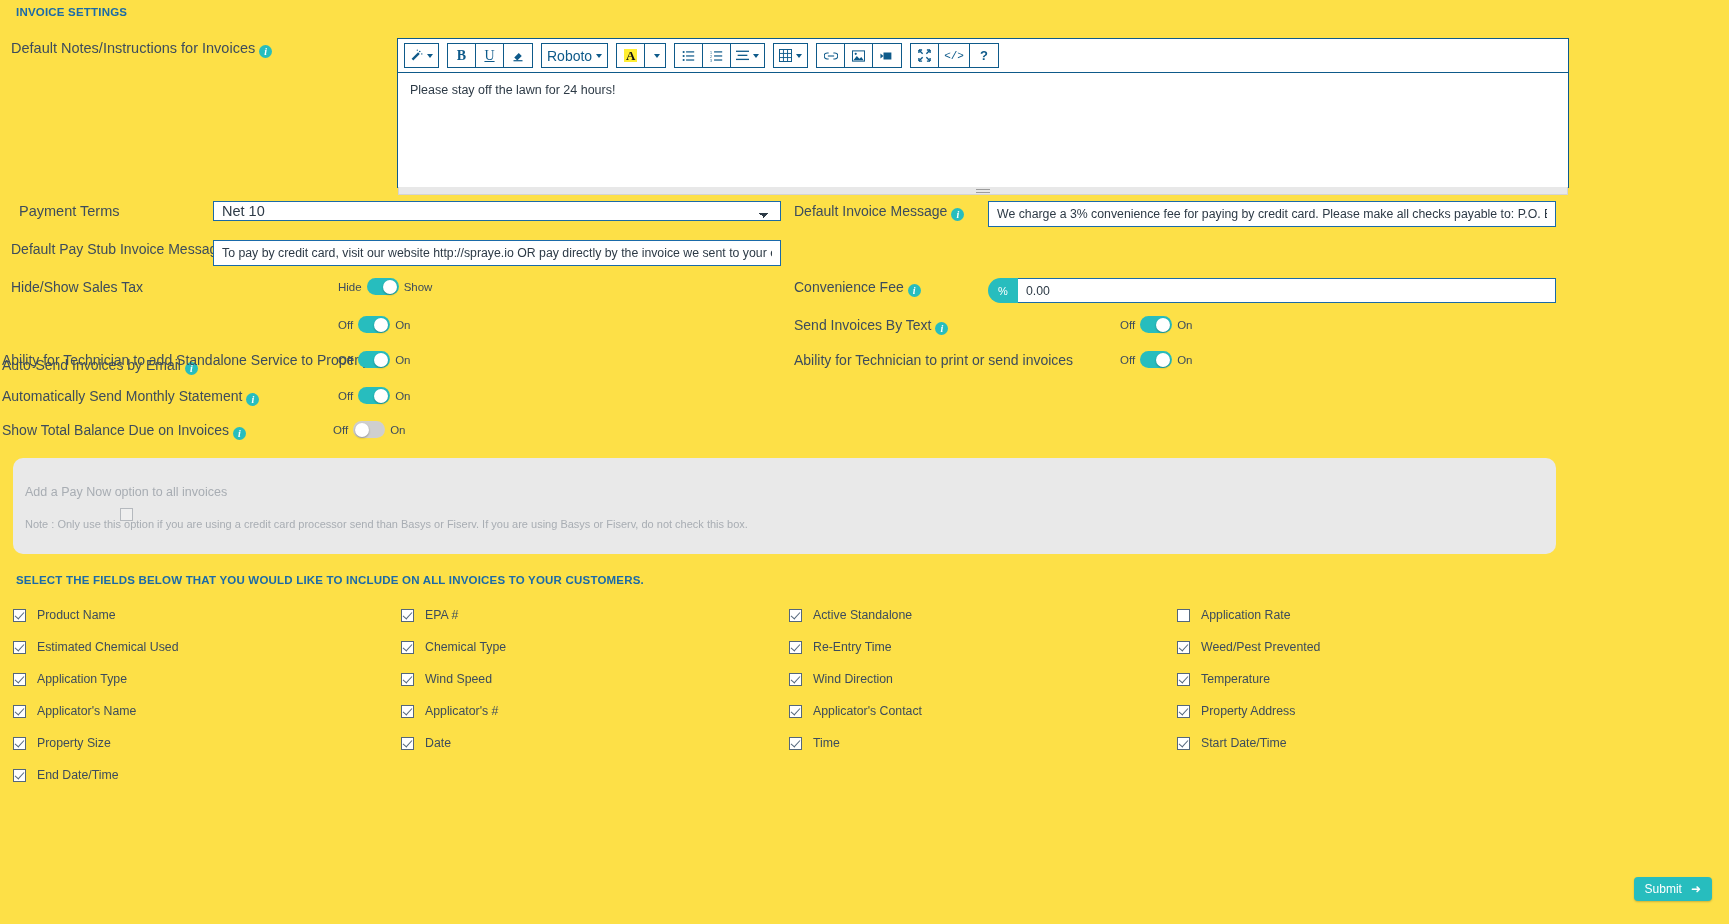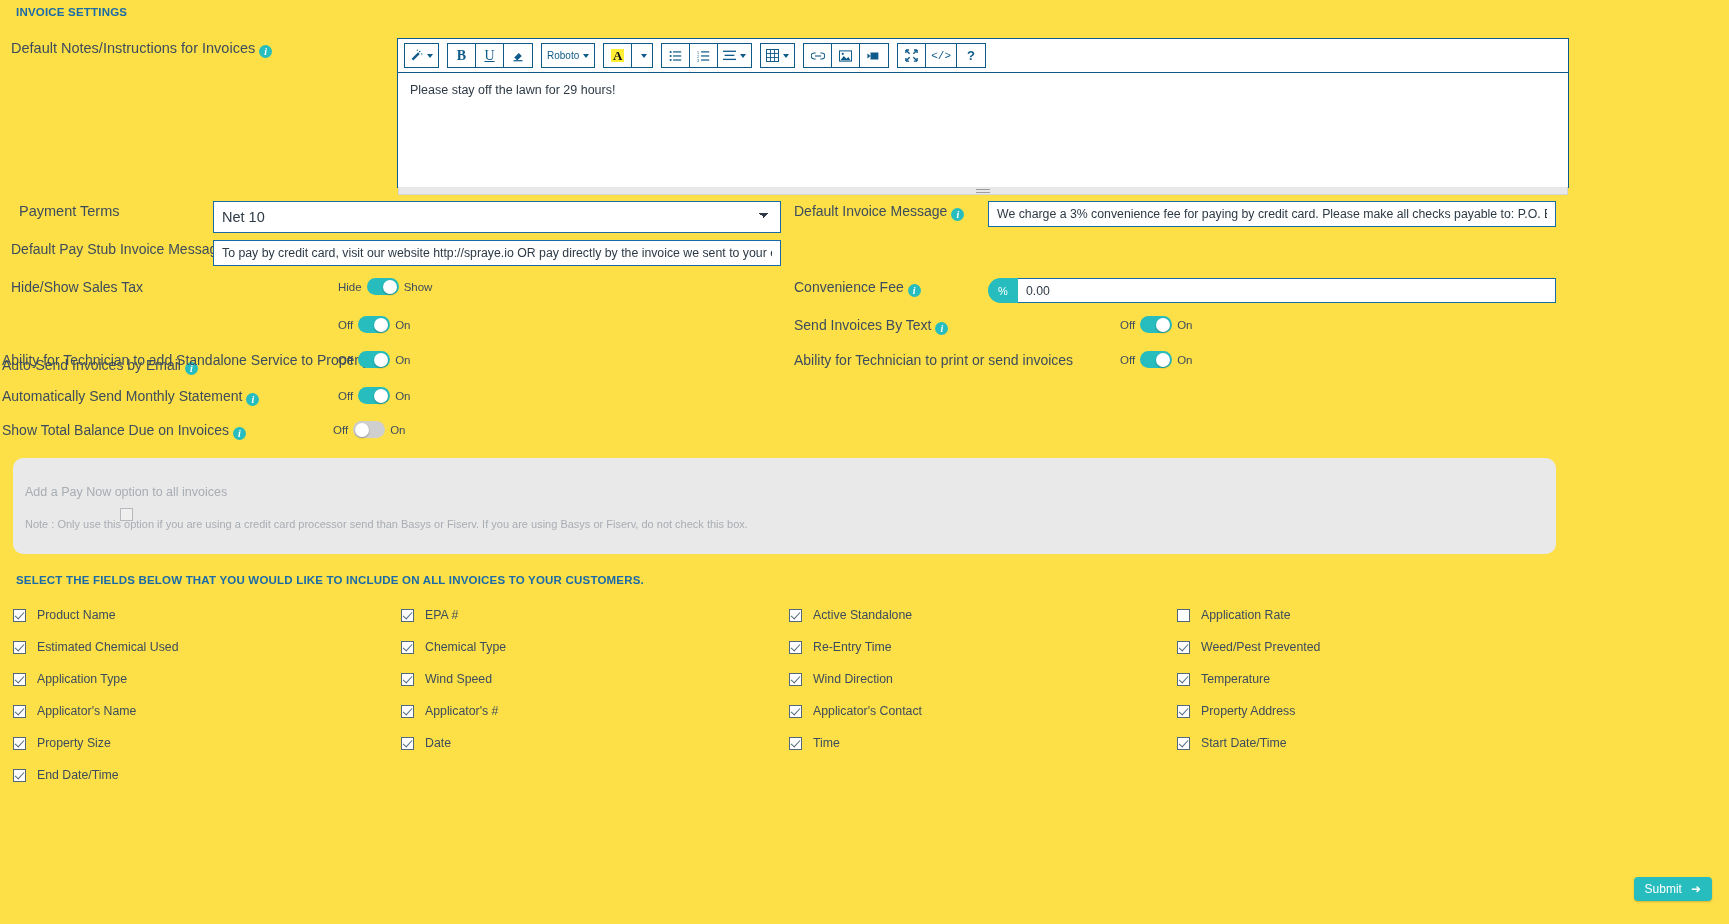--- a/index.html
+++ b/index.html
@@ -111,21 +111,21 @@
     padding: 0 8px;
     -webkit-appearance:none; appearance:none;
     background-image:
       linear-gradient(45deg, transparent 50%, #2d3a46 50%),
       linear-gradient(135deg, #2d3a46 50%, transparent 50%);
     background-position: calc(100% - 16px) 11px, calc(100% - 11px) 11px;
     background-size: 5px 5px, 5px 5px;
     background-repeat: no-repeat;
     outline:none;
   }
-  #payment-terms { left: 213px; top: 201px; width: 568px; height: 32px; }
+  #payment-terms { left: 213px; top: 201px; width: 568px; height: 20px; }
   #pay-stub-msg  { left: 213px; top: 240px; width: 568px; height: 26px; line-height: 24px; }
   #default-invoice-msg { left: 988px; top: 201px; width: 568px; height: 26px; line-height: 24px; }
 
   
   #conv-fee-group {
     position:absolute; left:988px; top:278px; width:568px; height:25px;
     display:flex; align-items:stretch;
   }
   #conv-fee-prefix {
     width: 30px; background: #27bdbe; color:#fff;
@@ -232,21 +232,21 @@
         <div class="tb-btn" style="font-family:'Liberation Serif',serif;font-size:14px;text-decoration:underline;">U</div>
         <div class="tb-btn">
           <svg width="12" height="12" viewBox="0 0 16 16">
               <path d="M3 10 L9 4 L13 8 L7 14 Z" fill="#0e5a8a"></path>
               <rect x="2" y="13.5" width="12" height="1.6" fill="#0e5a8a"></rect>
             </svg>
         </div>
       </div>
 
       <div class="tb-group">
-        <div class="tb-btn wide" style="font-size:10px;">
+        <div class="tb-btn wide" style="font-size:14px;">
           <span>Roboto</span>
             <span class="caret"></span>
         </div>
       </div>
 
       <div class="tb-group">
         <div class="tb-btn">
             <span class="hl-a">A</span>
           </div>
         <div class="tb-btn" style="min-width:18px;">
@@ -326,21 +326,21 @@
           <svg width="13" height="13" viewBox="0 0 14 14">
               <path d="M1 1 L5 5 M13 13 L9 9 M13 1 L9 5 M1 13 L5 9" stroke="#0e5a8a" stroke-width="1.5" fill="none"></path>
               <path d="M1 1 h3.4 M1 1 v3.4 M13 13 h-3.4 M13 13 v-3.4 M13 1 h-3.4 M13 1 v3.4 M1 13 h3.4 M1 13 v-3.4" stroke="#0e5a8a" stroke-width="1.5"></path>
             </svg>
         </div>
         <div class="tb-btn" style="font-size:11px;font-family:'Liberation Mono',monospace;">&lt;/&gt;</div>
         <div class="tb-btn" style="font-weight:bold;font-size:13px;">?</div>
       </div>
     </div>
 
-    <div id="editor-body">Please stay off the lawn for 29 hours!</div>
+    <div id="editor-body">Please stay off the lawn for 24 hours!</div>
     <div id="editor-resize">
         <div class="grip"></div>
       </div>
   </div>
 
   <div class="field-label" style="left:19px; top:203px;">
     <span>Payment Terms</span>
   </div>
   <select class="sel-input" id="payment-terms"><option value="Net 10">Net 10</option><option value="Net 15">Net 15</option><option value="Net 30">Net 30</option><option value="Net 45">Net 45</option><option value="Net 60">Net 60</option><option value="Due on Receipt">Due on Receipt</option></select>
 

